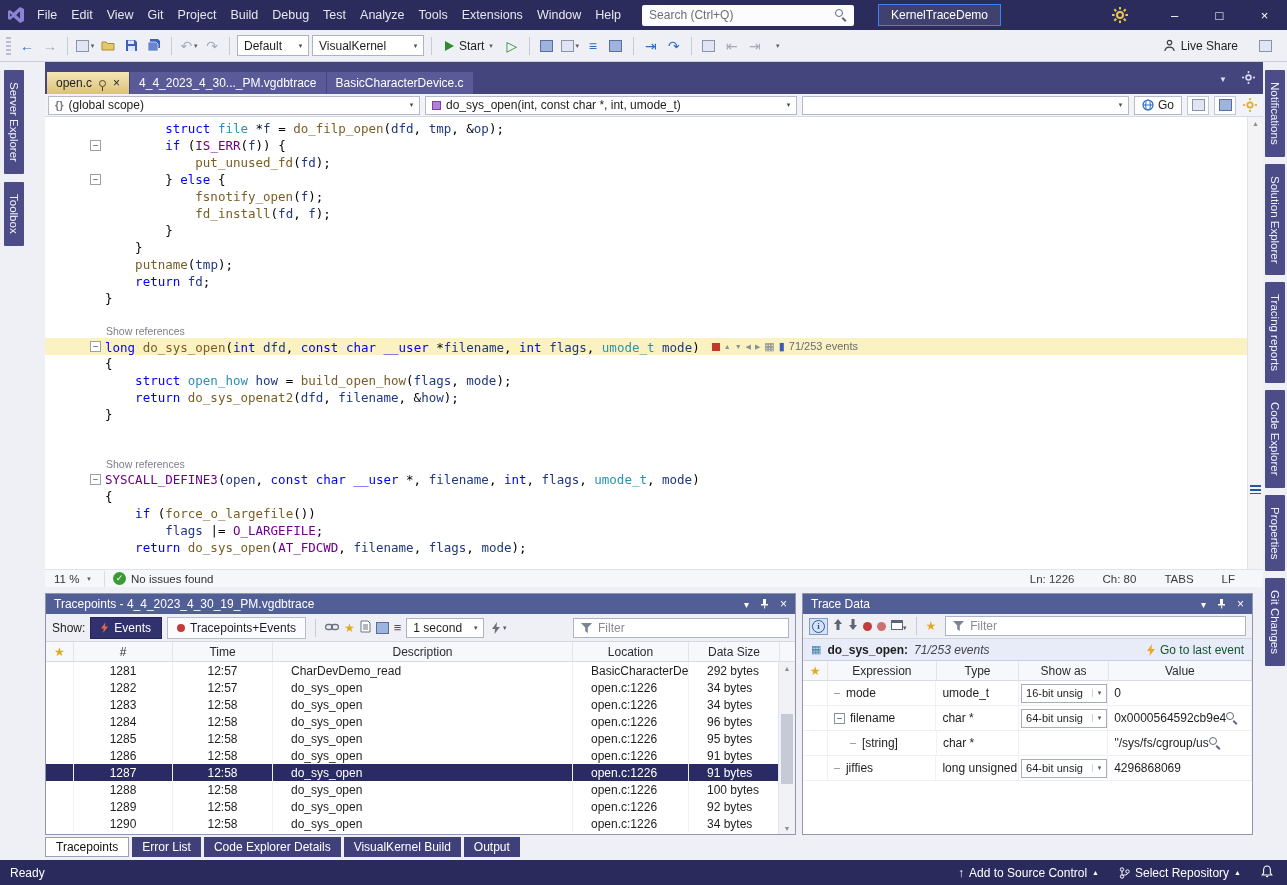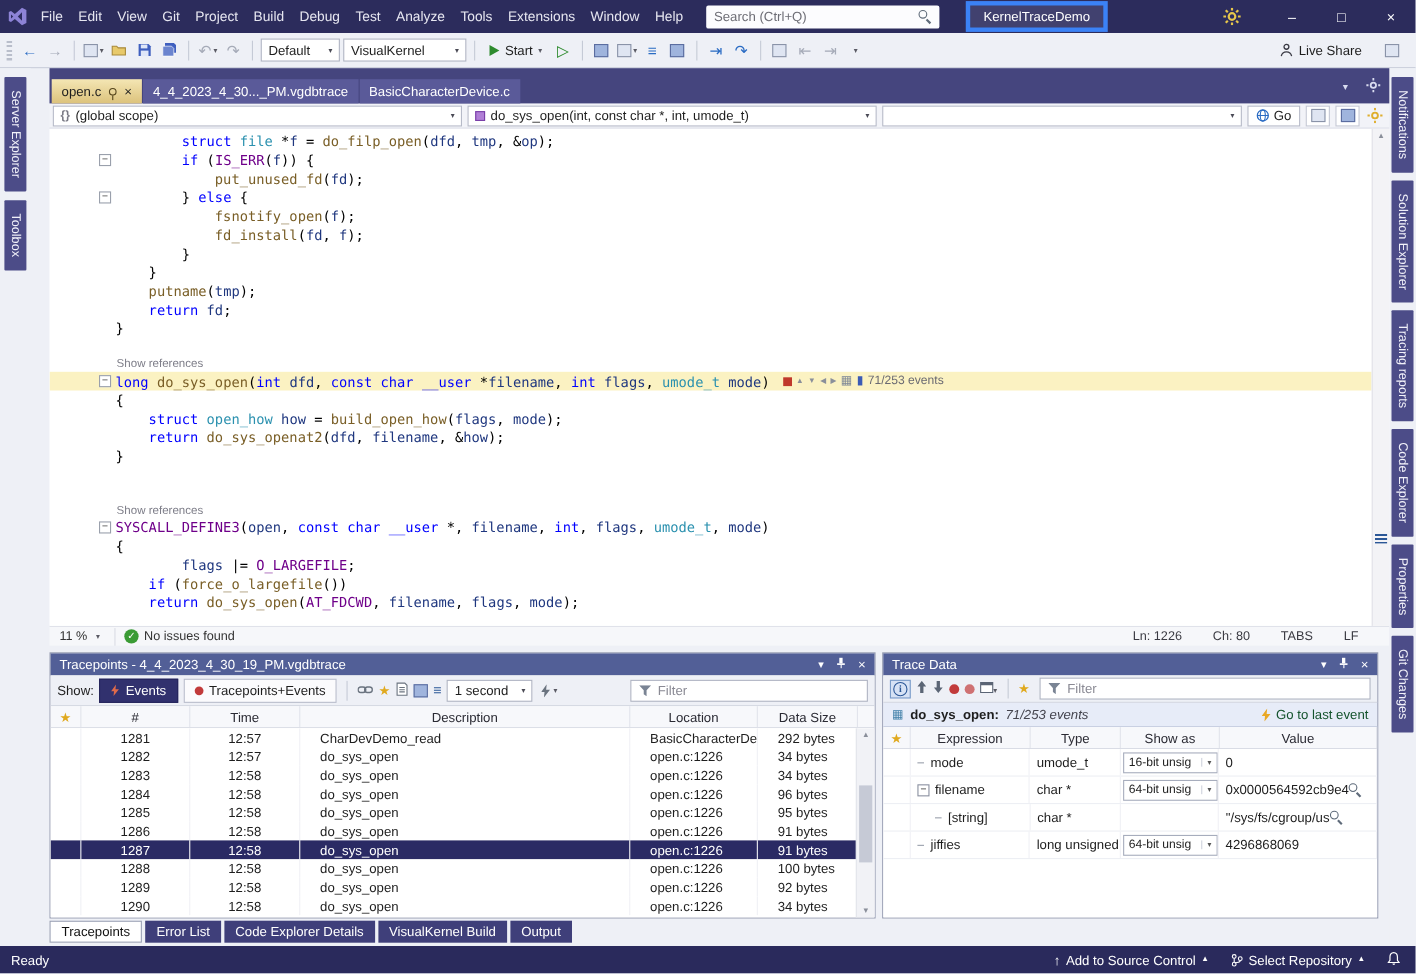--- a/index.html
+++ b/index.html
@@ -6,21 +6,21 @@
 html,body{width:1287px;height:885px;}
 body{font-family:"Liberation Sans",sans-serif;font-size:12px;color:#1e1e1e;background:#eef0f6;overflow:hidden;}
 .app{width:1287px;height:885px;display:flex;flex-direction:column;}
 
 
 .titlebar{height:30px;background:#2c2c5c;display:flex;align-items:center;color:#e6e6f0;padding-left:6px;flex:none;}
 .vslogo{margin-right:4px;display:flex;align-items:center;}
 .menubar{display:flex;}
 .menu-item{padding:7px 7px;font-size:12.5px;}
 .tb-search{width:212px;height:21px;background:#fcfcfe;border-radius:2px;margin-left:14px;display:flex;align-items:center;justify-content:space-between;padding:0 7px;color:#6d6d75;}
-.project-badge{margin-left:24px;background:#41416f;border:4px solid #3b82f6;color:#fff;padding:3px 12px;}
+.project-badge{margin-left:24px;background:#41416f;border:1px solid #3b82f6;color:#fff;padding:3px 12px;}
 .tb-right{margin-left:auto;display:flex;align-items:center;}
 .tb-gear{margin-right:24px;display:flex;}
 .win-btn{width:45px;height:30px;display:flex;align-items:center;justify-content:center;font-size:13px;color:#fff;}
 
 
 .toolbar{height:32px;background:#eef0f6;border-bottom:1px solid #c9cedb;display:flex;align-items:center;padding:0 6px;gap:3px;flex:none;}
 .grip{width:5px;height:18px;margin-right:3px;background:repeating-linear-gradient(#b9becb 0 2px,transparent 2px 4px);}
 .tsep{width:1px;height:18px;background:#c5cad6;margin:0 4px;}
 .tbtn{min-width:20px;height:22px;display:flex;align-items:center;justify-content:center;gap:2px;font-size:14px;color:#3c3c46;}
 .tbtn.blue{color:#2b6cc4;}
@@ -371,22 +371,22 @@
             <div class="cline hl"><span class="fold">−</span><span class="ctext"><span class="c-kw">long</span><span class="c-pl"> </span><span class="c-fn">do_sys_open</span><span class="c-pl">(</span><span class="c-kw">int</span><span class="c-pl"> </span><span class="c-va">dfd</span><span class="c-pl">, </span><span class="c-kw">const</span><span class="c-pl"> </span><span class="c-kw">char</span><span class="c-pl"> </span><span class="c-kw">__user</span><span class="c-pl"> *</span><span class="c-va">filename</span><span class="c-pl">, </span><span class="c-kw">int</span><span class="c-pl"> </span><span class="c-va">flags</span><span class="c-pl">, </span><span class="c-ty">umode_t</span><span class="c-pl"> </span><span class="c-va">mode</span><span class="c-pl">)</span></span><span class="ann"><span class="ann-red"></span><span class="ann-tri">▲</span><span class="ann-tri">▼</span><span class="ann-tri">◀</span><span class="ann-tri">▶</span><span class="ann-grid">▦</span><span class="ann-bar">▮</span><span class="ann-ev">71/253 events</span></span></div>
             <div class="cline"><span class="ctext"><span class="c-pl">{</span></span></div>
             <div class="cline"><span class="ctext">    <span class="c-kw">struct</span><span class="c-pl"> </span><span class="c-ty">open_how</span><span class="c-pl"> </span><span class="c-va">how</span><span class="c-pl"> = </span><span class="c-fn">build_open_how</span><span class="c-pl">(</span><span class="c-va">flags</span><span class="c-pl">, </span><span class="c-va">mode</span><span class="c-pl">);</span></span></div>
             <div class="cline"><span class="ctext">    <span class="c-kw">return</span><span class="c-pl"> </span><span class="c-fn">do_sys_openat2</span><span class="c-pl">(</span><span class="c-va">dfd</span><span class="c-pl">, </span><span class="c-va">filename</span><span class="c-pl">, &amp;</span><span class="c-va">how</span><span class="c-pl">);</span></span></div>
             <div class="cline"><span class="ctext"><span class="c-pl">}</span></span></div>
             <div class="cline"><span class="ctext"></span></div>
             <div class="cline"><span class="ctext"></span></div>
             <div class="lensline"><span>Show references</span></div>
             <div class="cline"><span class="fold">−</span><span class="ctext"><span class="c-mc">SYSCALL_DEFINE3</span><span class="c-pl">(</span><span class="c-va">open</span><span class="c-pl">, </span><span class="c-kw">const</span><span class="c-pl"> </span><span class="c-kw">char</span><span class="c-pl"> </span><span class="c-kw">__user</span><span class="c-pl"> *, </span><span class="c-va">filename</span><span class="c-pl">, </span><span class="c-kw">int</span><span class="c-pl">, </span><span class="c-va">flags</span><span class="c-pl">, </span><span class="c-ty">umode_t</span><span class="c-pl">, </span><span class="c-va">mode</span><span class="c-pl">)</span></span></div>
             <div class="cline"><span class="ctext"><span class="c-pl">{</span></span></div>
+            <div class="cline"><span class="ctext">    <span class="c-kw">if</span><span class="c-pl"> (</span><span class="c-fn">force_o_largefile</span><span class="c-pl">())</span></span></div>
             <div class="cline"><span class="ctext">        <span class="c-va">flags</span><span class="c-pl"> |= </span><span class="c-mc">O_LARGEFILE</span><span class="c-pl">;</span></span></div>
-            <div class="cline"><span class="ctext">    <span class="c-kw">if</span><span class="c-pl"> (</span><span class="c-fn">force_o_largefile</span><span class="c-pl">())</span></span></div>
             <div class="cline"><span class="ctext">    <span class="c-kw">return</span><span class="c-pl"> </span><span class="c-fn">do_sys_open</span><span class="c-pl">(</span><span class="c-mc">AT_FDCWD</span><span class="c-pl">, </span><span class="c-va">filename</span><span class="c-pl">, </span><span class="c-va">flags</span><span class="c-pl">, </span><span class="c-va">mode</span><span class="c-pl">);</span></span></div>
           </div>
         <div class="code-scroll">
           <div class="cs-up">▲</div>
           <div class="grip-split"></div>
         </div>
       </div>
 
       <div class="estatus">
         <div class="zoom">

